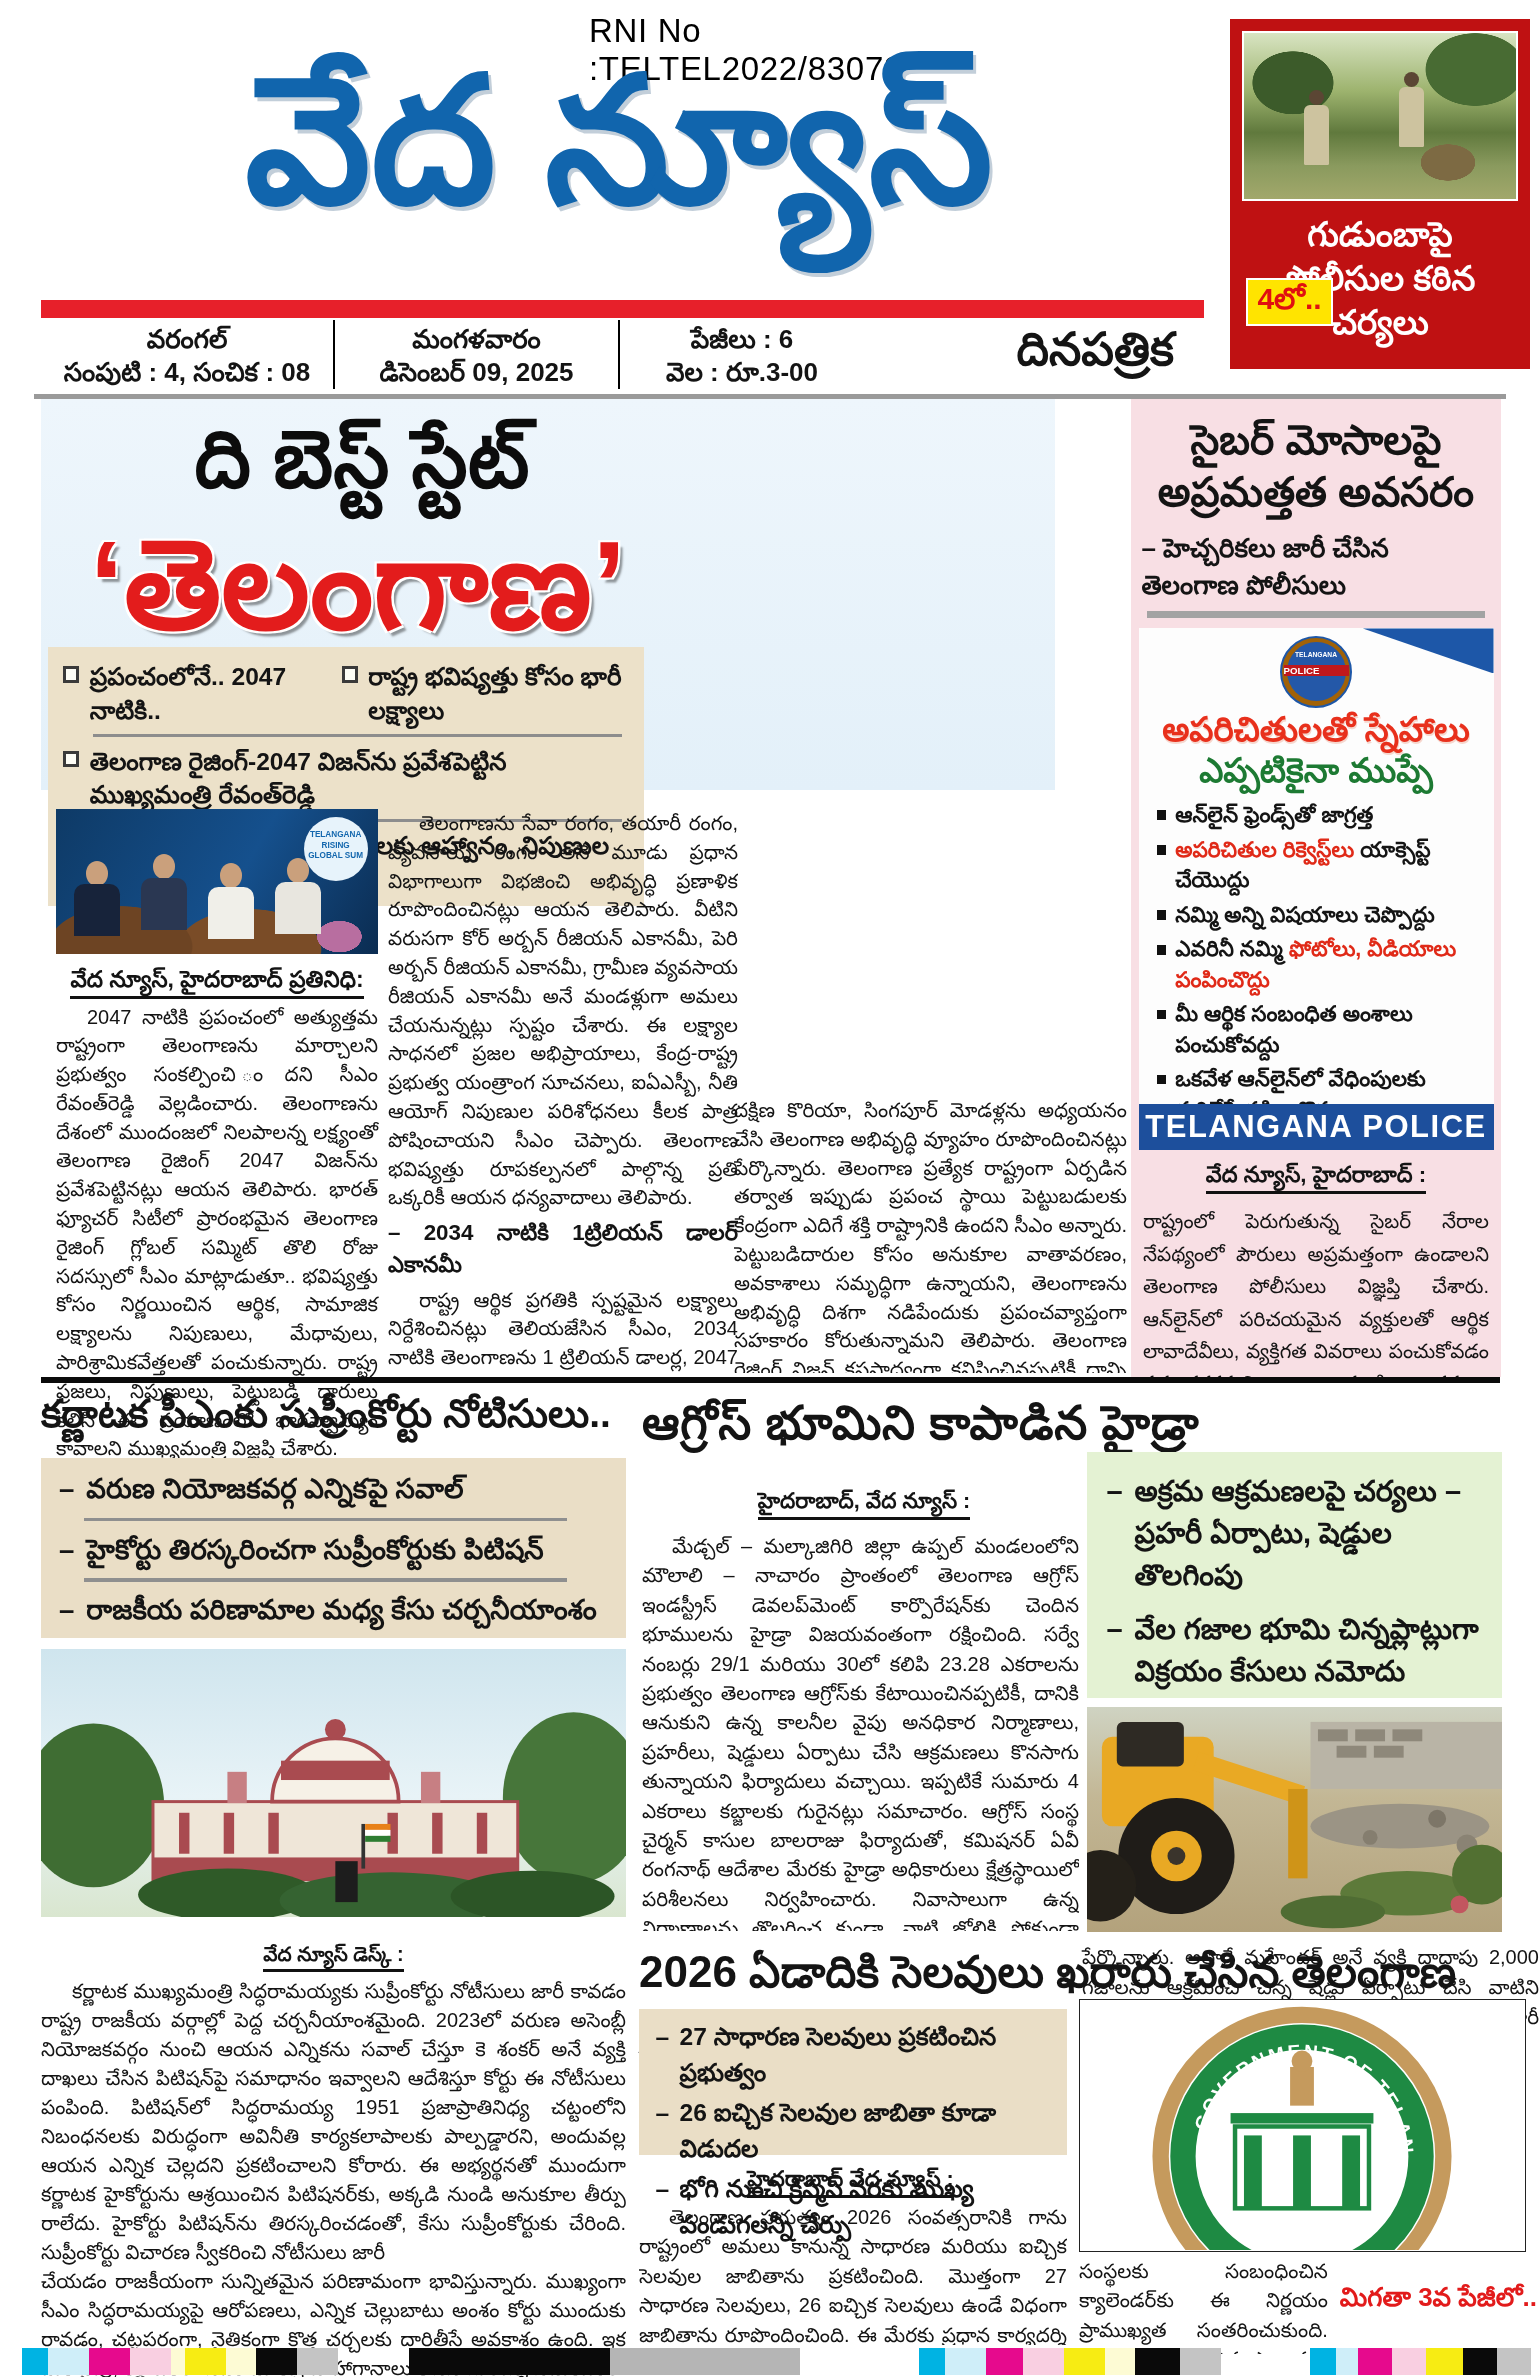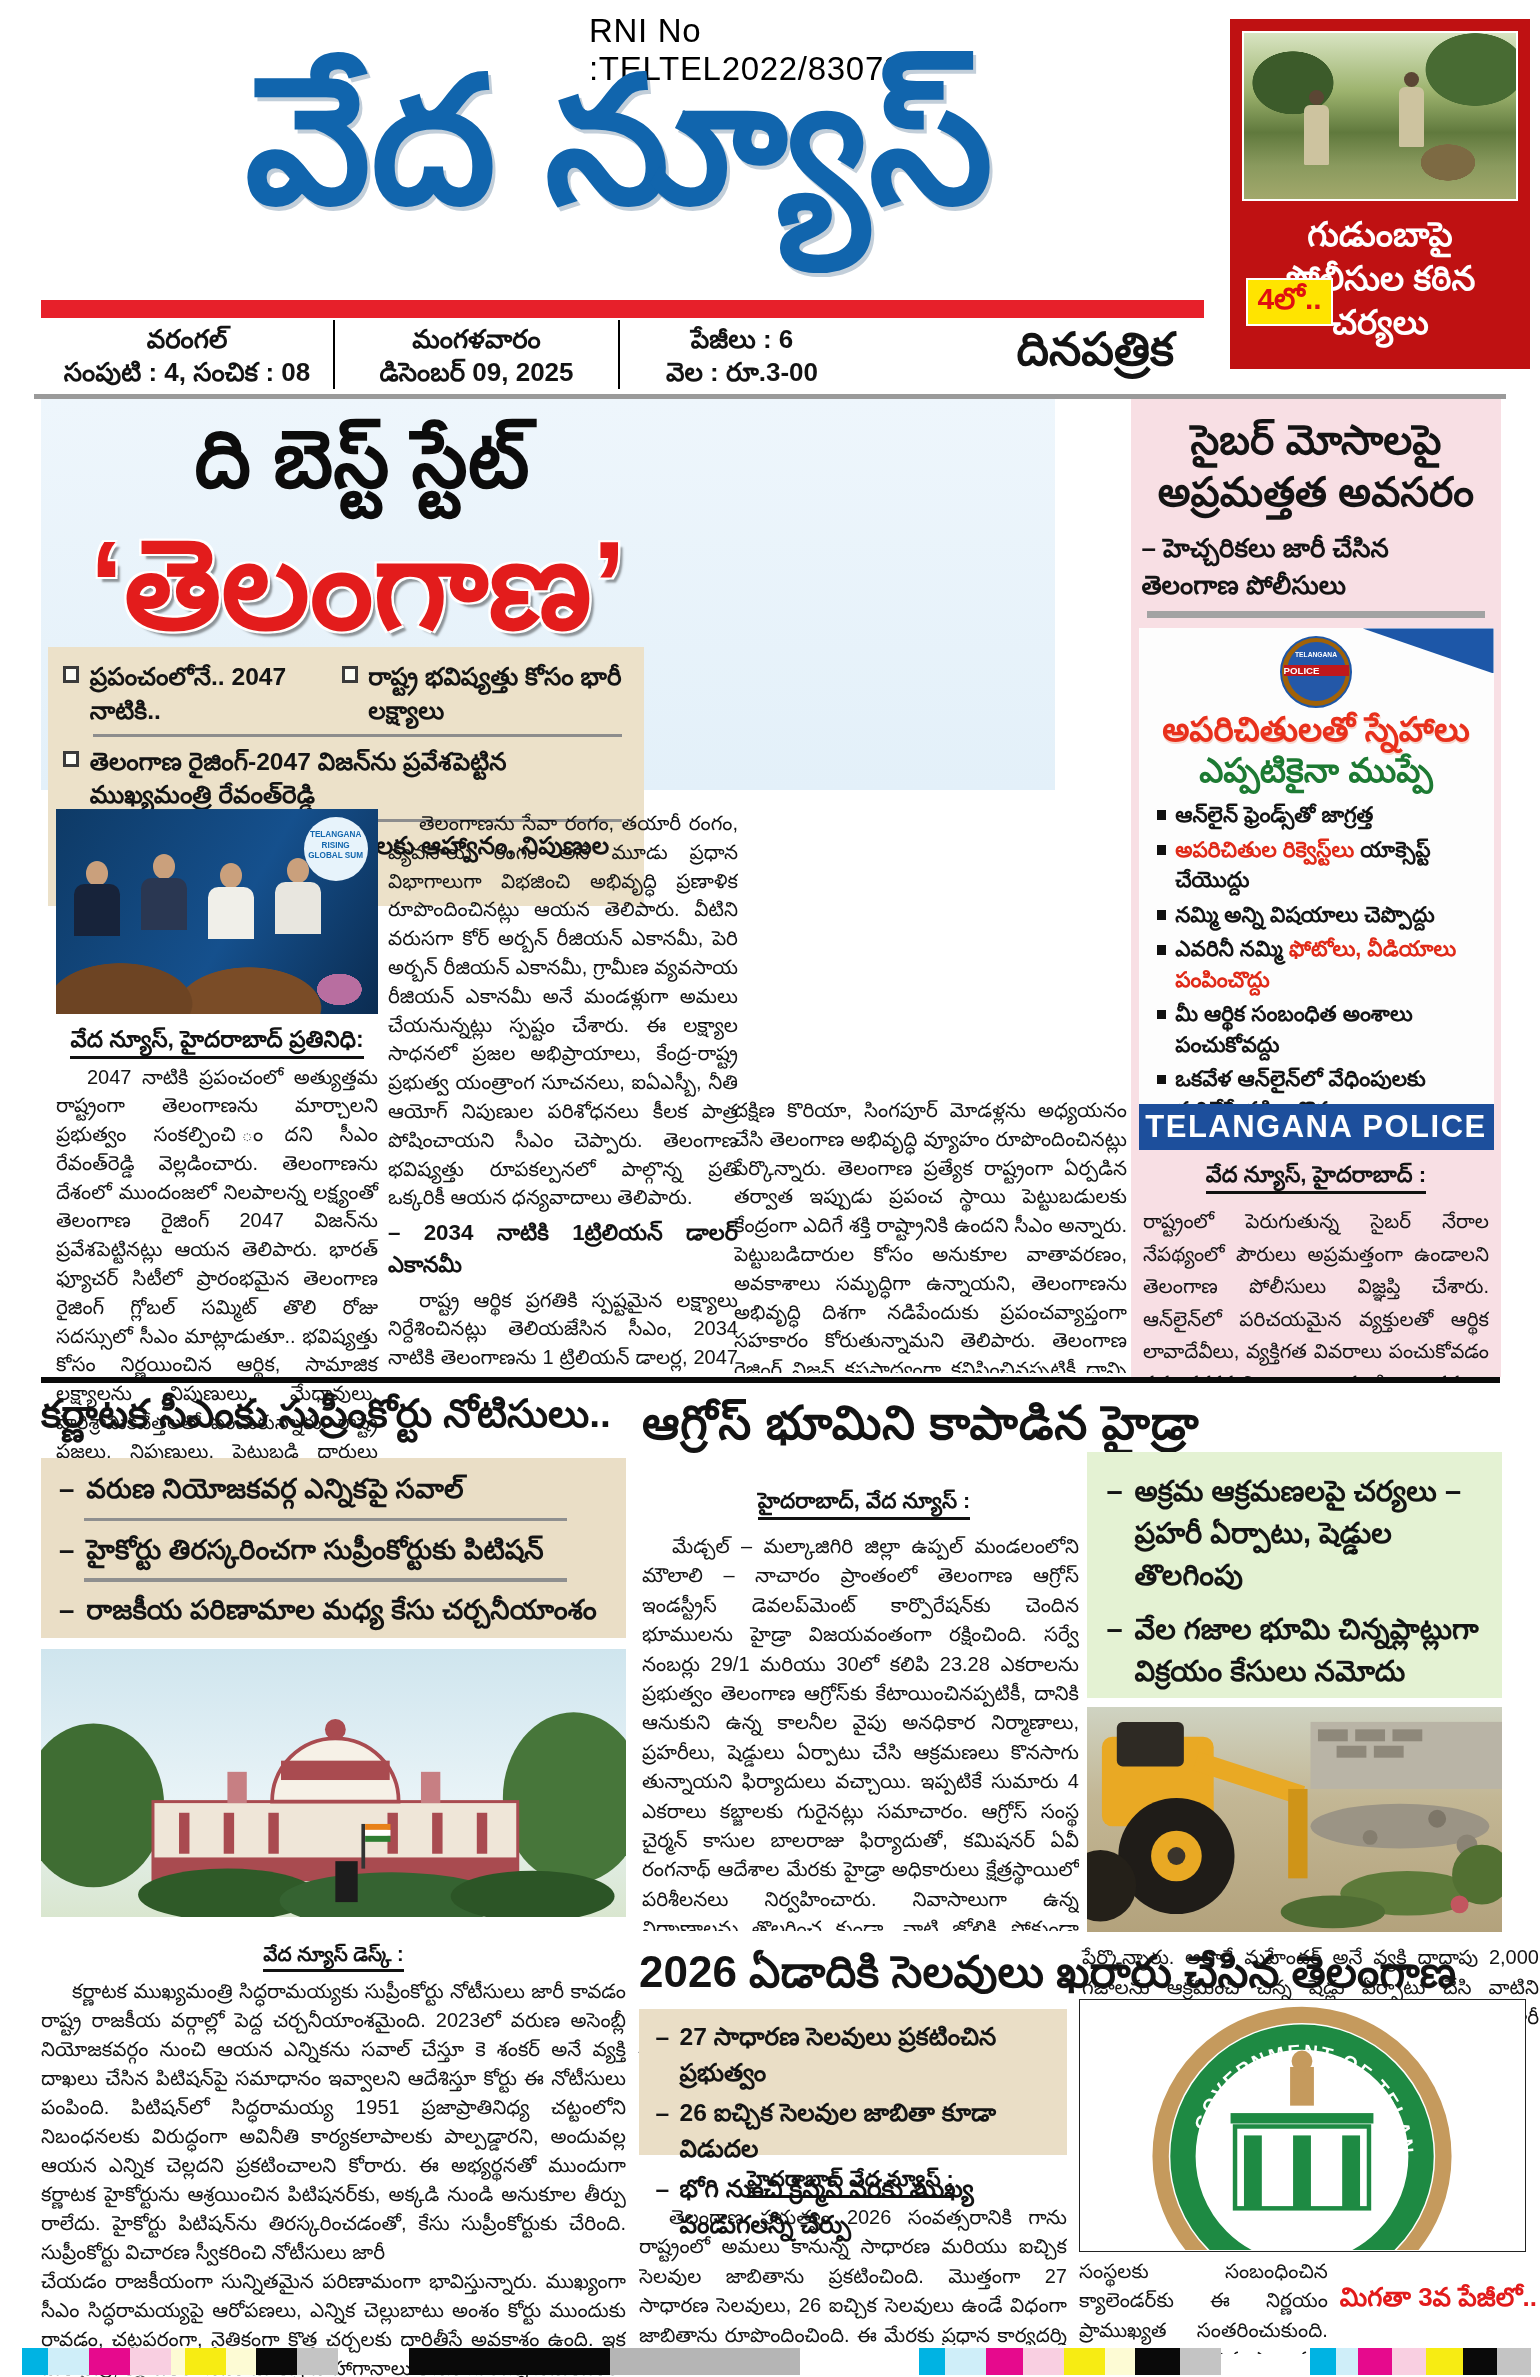--- a/index.html
+++ b/index.html
@@ -49,21 +49,21 @@
   .cm-person-head { position:absolute; left:192px; top:72px; width:48px; height:55px; border-radius:50%; background:#5d3f30; }
   .cm-person-body { position:absolute; left:158px; top:125px; width:119px; height:157px; border-radius:30px 30px 0 0; background:#f3f2ee; }
   .cm-mic { position:absolute; left:224px; top:153px; width:4.5px; height:67px; background:#222; transform:rotate(18deg); }
   .cm-podium { position:absolute; left:89px; bottom:0; width:313px; height:313px; background:linear-gradient(180deg,#123c77,#0a2350); border-top:4.5px solid #5fa0dc; }
   .summit-disc { position:absolute; left:30px; bottom:45px; width:224px; height:224px; border-radius:50%; background:#dff0fa; text-align:center; padding-top:22.4px; }
   .summit-num { font-size:82px; font-weight:900; color:#1467ae; line-height:.9; }
   .summit-l { font-size:19.4px; font-weight:900; color:#1467ae; letter-spacing:1.5px; }
   .summit-l2 { font-size:25px; }
 
   .col1 { left:56px; top:809px; width:322px; }
-  .gphoto { position:relative; width:322px; height:205px; overflow:hidden;
+  .gphoto { position:relative; width:322px; height:145px; overflow:hidden;
      background:
        radial-gradient(37px 26px at 88% 88%, #b86ea0 0 60%, transparent 61%),
        radial-gradient(119px 67px at 20% 95%, #6d4423 0 60%, transparent 61%),
        radial-gradient(119px 67px at 60% 97%, #7a4c27 0 60%, transparent 61%),
        linear-gradient(120deg,#0e3a66 0%,#15508d 55%,#0b2c51 100%); }
   .gp-head { position:absolute; width:22.4px; height:25px; border-radius:50%; background:#caa07c; }
   .gp-body { position:absolute; width:46px; height:52px; border-radius:10.4px 10.4px 0 0; }
   .gp-disc { position:absolute; right:10.4px; top:7.5px; width:64px; height:64px; border-radius:50%; background:#e7f3fb; color:#1467ae; font-size:8.2px; font-weight:900; text-align:center; padding-top:13.4px; line-height:1.3; }
   .caption { text-align:center; font-size:23px; font-weight:800; margin:12px 0 4.5px; }
   .caption span { border-bottom:3px solid #111; padding-bottom:4px; }

